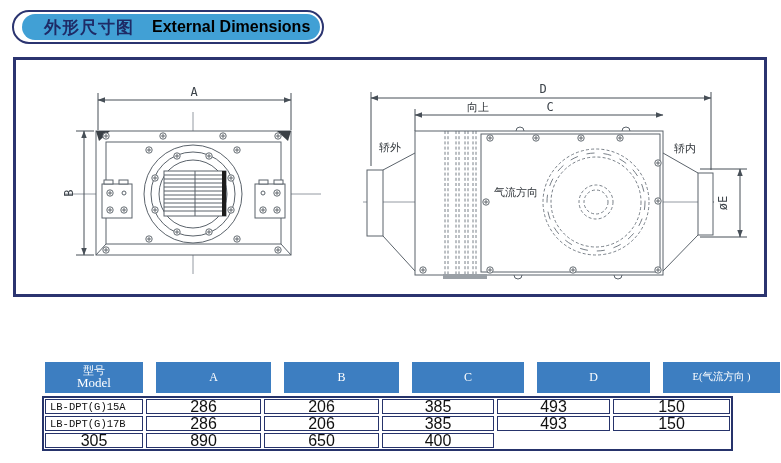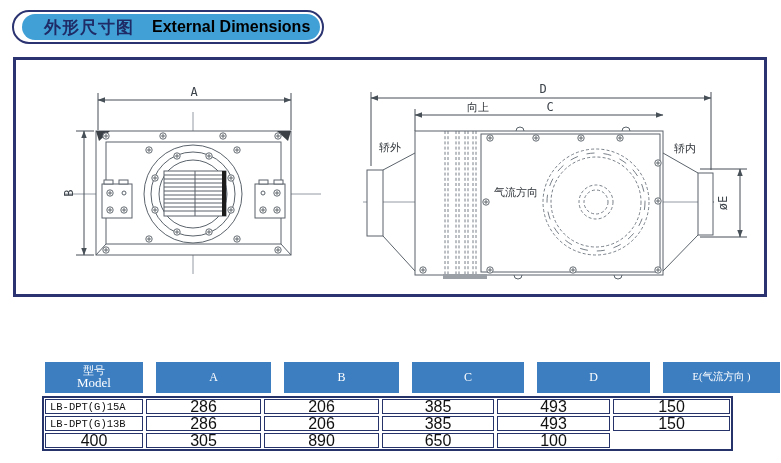--- a/index.html
+++ b/index.html
@@ -247,28 +247,27 @@
       <div class="th th-e">E(气流方向 )</div>
     </div>
     <div class="tbody">
       <div class="td td-model">LB-DPT(G)15A</div>
       <div class="td">286</div>
       <div class="td">206</div>
       <div class="td">385</div>
       <div class="td">493</div>
       <div class="td">150</div>
 
-      <div class="td td-model">LB-DPT(G)13B</div>
+      <div class="td td-model">LB-DPT(G)17B</div>
       <div class="td">286</div>
       <div class="td">206</div>
       <div class="td">385</div>
       <div class="td">493</div>
       <div class="td">150</div>
 
-      <div class="td">400</div>
       <div class="td">305</div>
       <div class="td">890</div>
       <div class="td">650</div>
-      <div class="td">100</div>
+      <div class="td">400</div>
     </div>
   </div>
 
 </div>
 
 </body></html>

